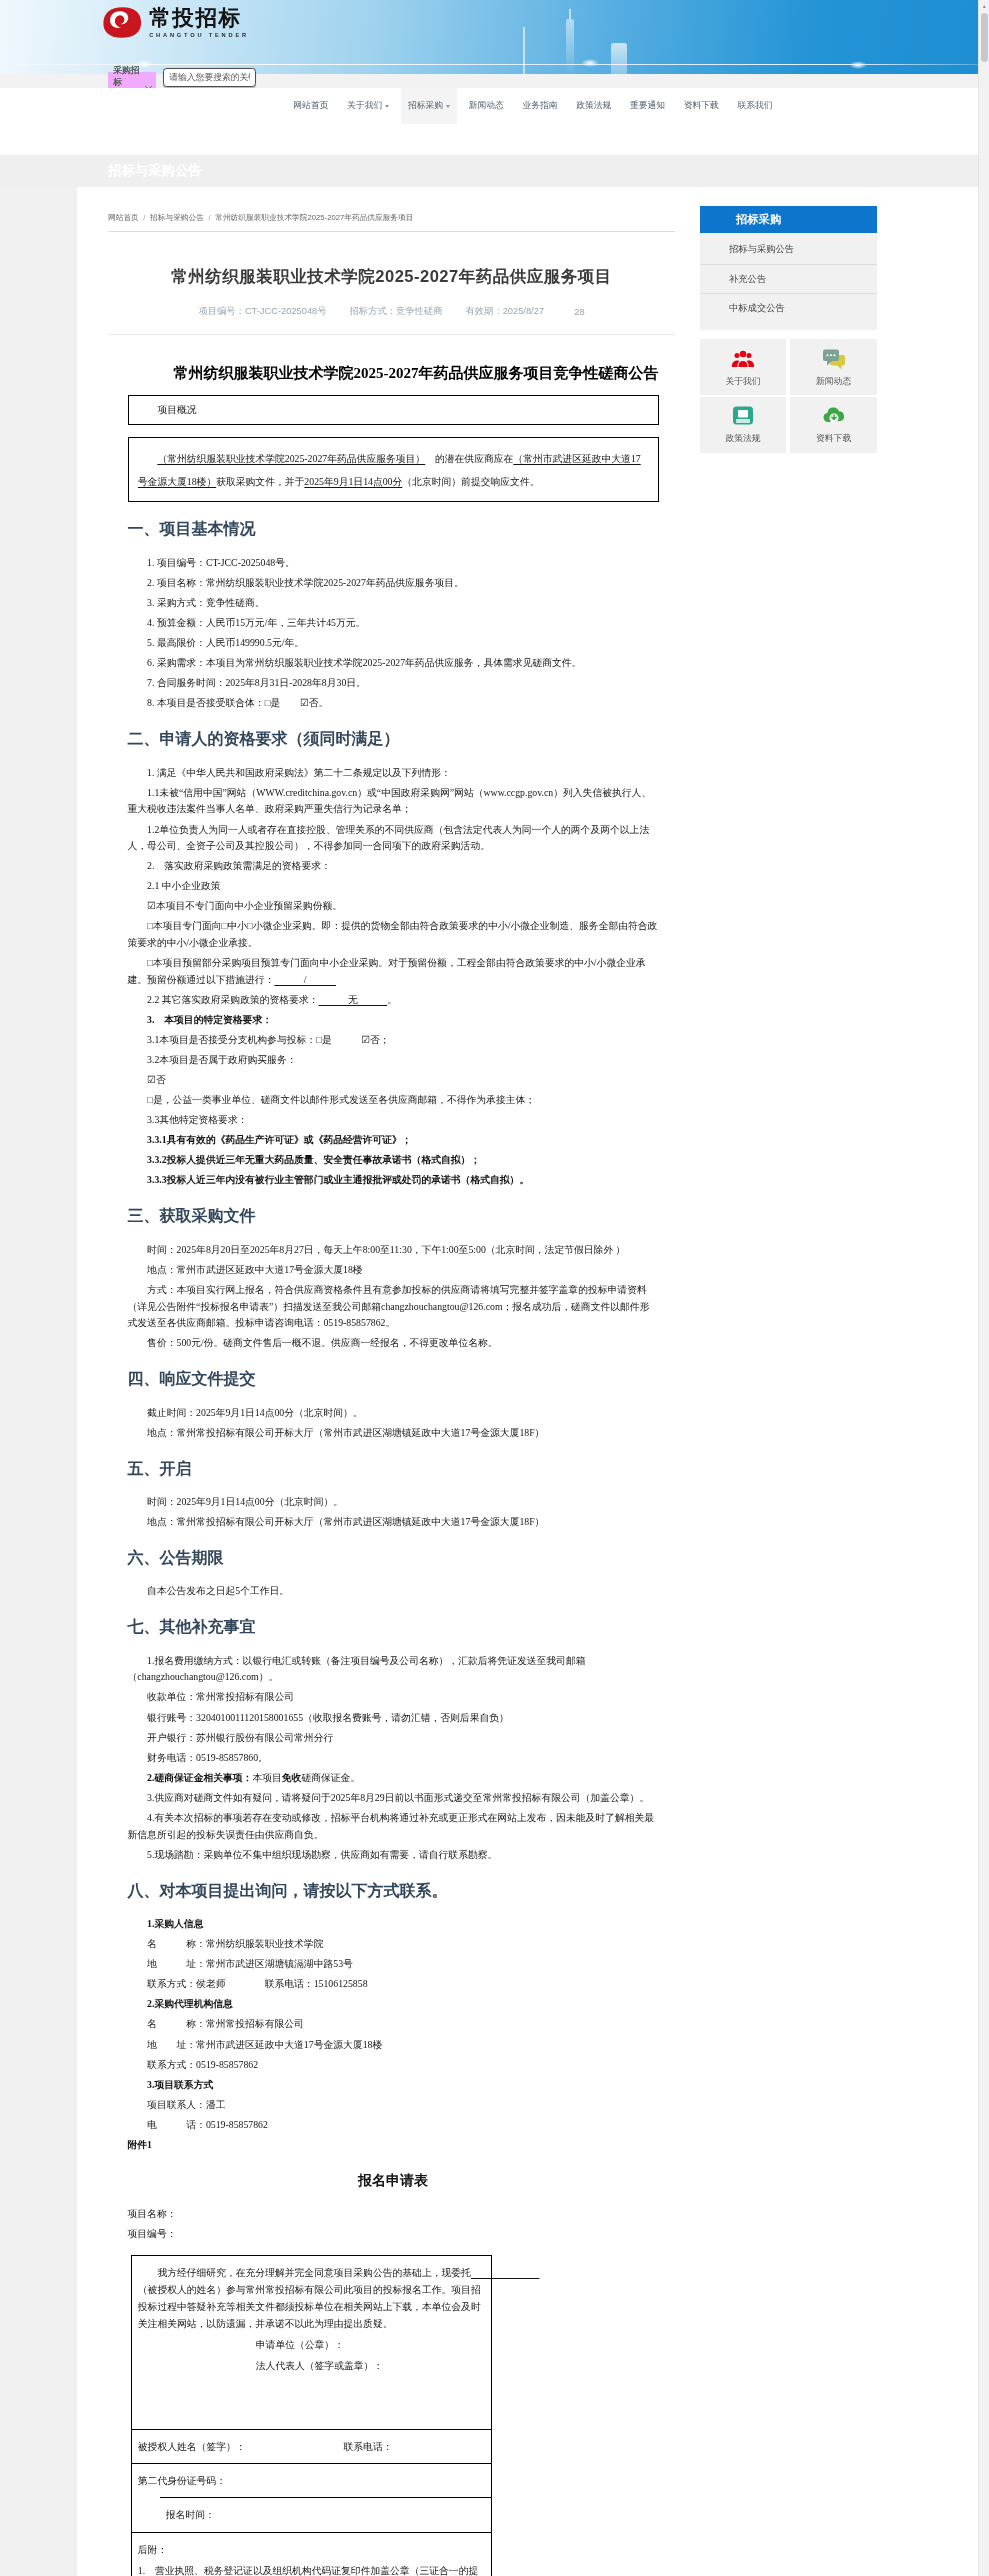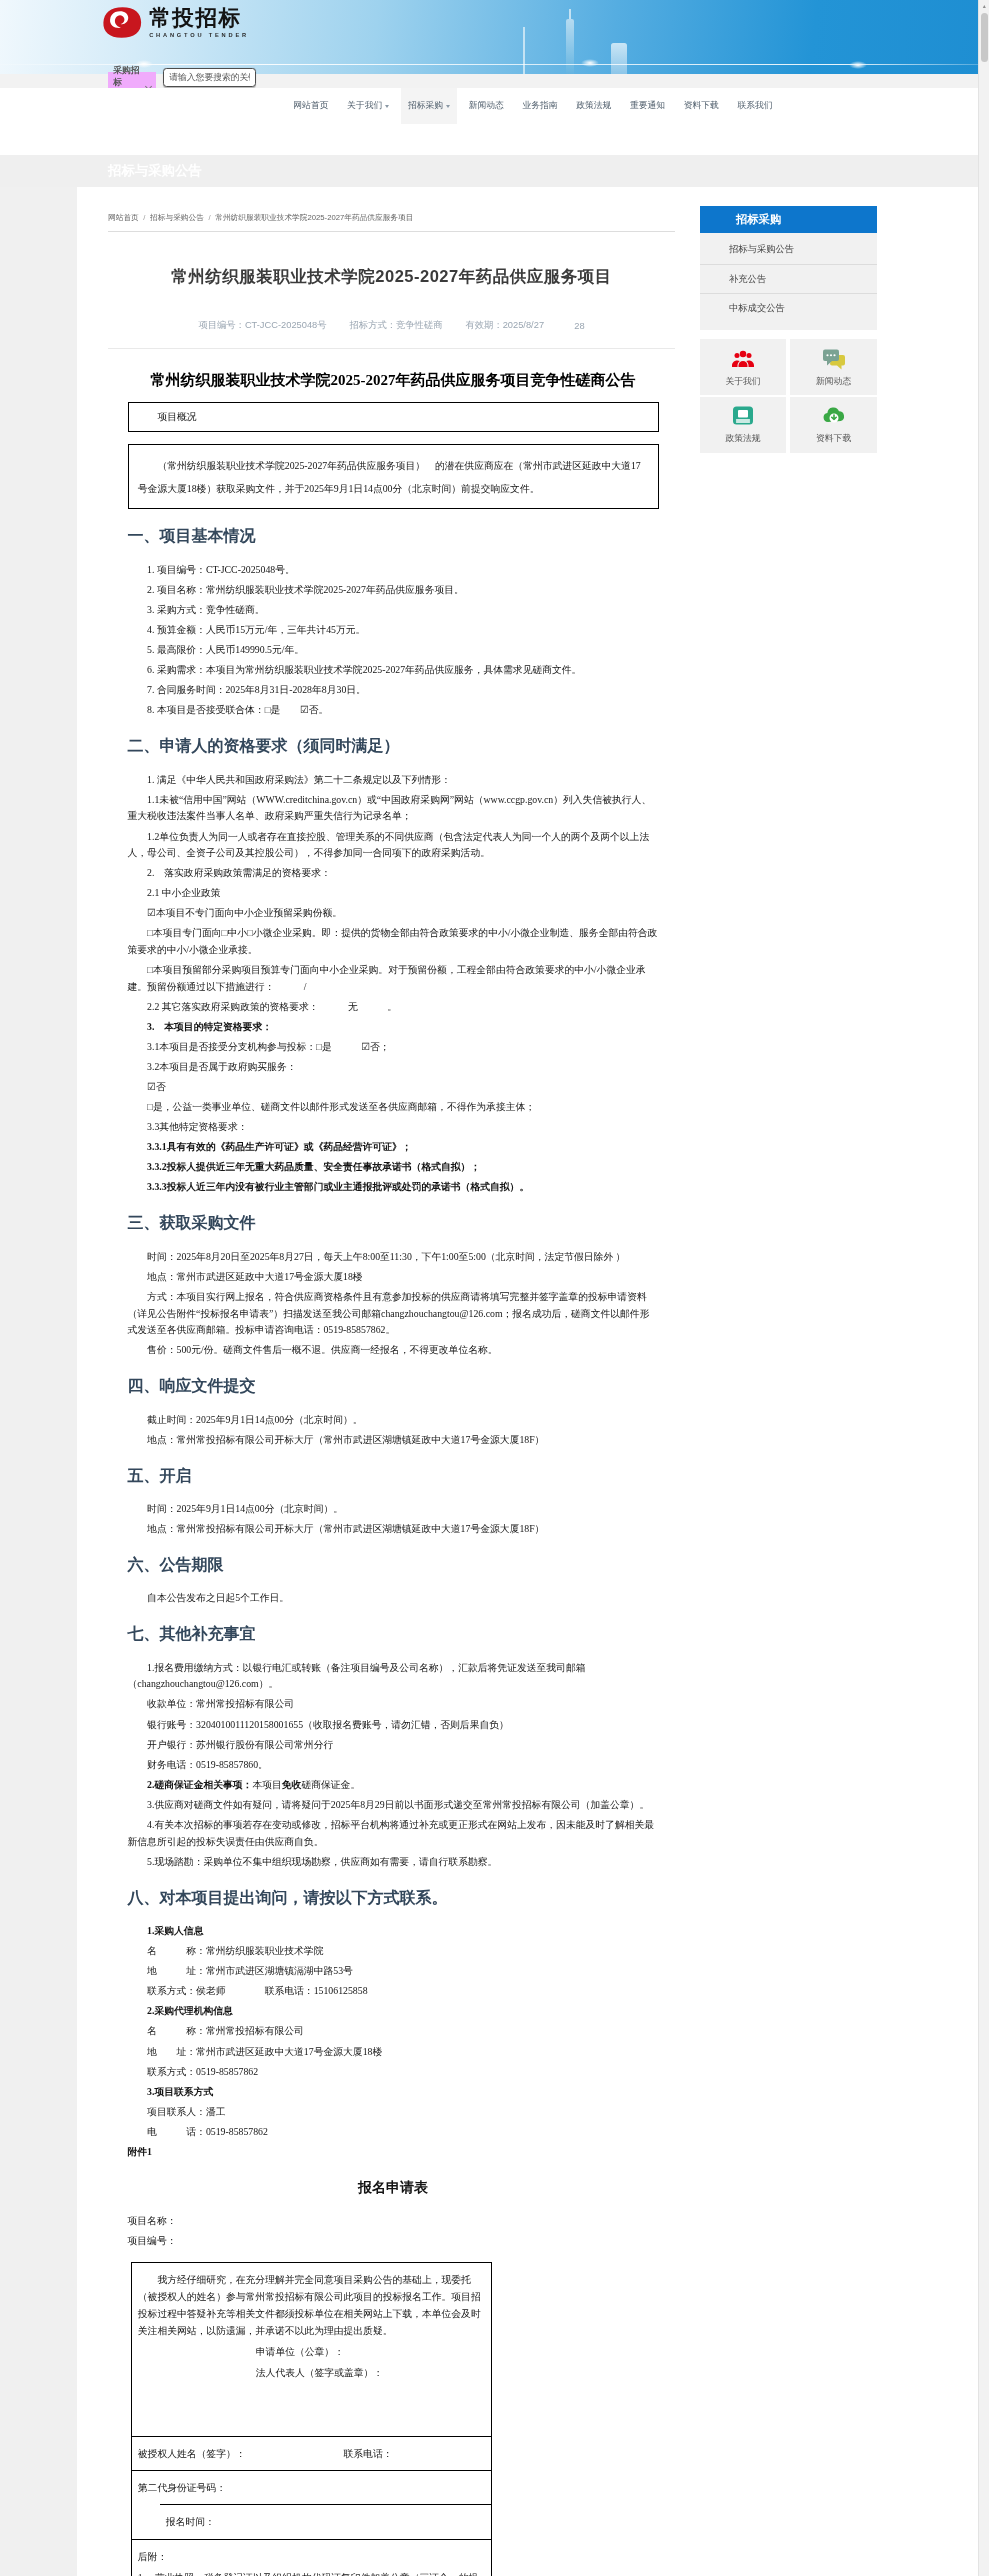--- a/index.html
+++ b/index.html
@@ -46,37 +46,37 @@
   .page-strip{position:absolute;top:155px;left:0;width:100%;height:32px;background:#efefef;}
   .page-strip-title{color:#ffffff;font-size:13.4px;font-weight:bold;line-height:32px;padding-left:108px;}
   
   .main-wrap{position:absolute;top:187px;left:77px;width:901px;height:2610px;background:#ffffff;overflow:hidden;}
   .article{position:absolute;left:15.5px;top:0;width:598px;}
   .breadcrumb{margin:26px 15.5px 0 15.5px;font-size:7.7px;color:#999;}
   .bc-link{color:#666;text-decoration:none;cursor:pointer;}
   .bc-sep{margin:0 4.6px;color:#999;}
   .bc-divider{margin:8.2px 15.5px 0 15.5px;border-bottom:0.5px solid #dddddd;}
   .art-title{margin-top:34px;text-align:center;font-size:16.5px;font-weight:bold;color:#3b3b3b;letter-spacing:0.5px;}
-  .art-meta{margin-top:31px;display:flex;justify-content:center;align-items:center;gap:23px;
+  .art-meta{margin-top:17px;display:flex;justify-content:center;align-items:center;gap:23px;
     font-size:9.3px;color:#9aa6b2;}
   .meta-views{margin-left:7.2px;}
   .meta-divider{margin:15.5px 15.5px 0 15.5px;border-bottom:0.5px solid #e9e9e9;}
   
   .doc{margin:0 32px 0 35px;font-family:"Liberation Serif",serif;font-size:9.8px;color:#141414;}
-  .doc-title{margin-top:22px;text-align:center;font-size:15px;font-weight:bold;color:#000;}
+  .doc-title{margin-top:29px;text-align:right;font-size:15px;font-weight:bold;color:#000;}
   .gbox{border:1px solid #000;margin-top:12.4px;padding:3.1px 9.3px;}
   .gbox p{margin:3.1px 0;line-height:15.5px;text-indent:2em;}
   .gbox.big{padding:5.2px 9.3px;}
   .gbox.big p{line-height:23px;}
   .doc-h{margin:17.5px 0 14.4px 0;font-size:16px;font-weight:bold;color:#33475b;
     font-family:"Liberation Sans",sans-serif;}
   .doc-p{margin:3.6px 0;line-height:16.5px;text-indent:2em;}
   .doc-p.noind{text-indent:0;}
   .bold{font-weight:bold;}
-  .u{text-decoration-thickness:1px;text-underline-offset:2.1px;margin-top:39px;}
+  .u{text-decoration:underline;text-decoration-thickness:1px;text-underline-offset:2.1px;margin-top:39px;}
   .attach-title{margin:18.5px 0 15.5px 0;text-align:center;font-size:14px;font-weight:bold;}
   .app-table{margin-top:12.4px;margin-left:3.1px;width:361px;border:1px solid #000;box-sizing:border-box;}
   .t-row{border-top:1px solid #000;padding:4.1px 6.2px;box-sizing:border-box;}
   .t-row:first-child{border-top:none;}
   .t-row p{margin:4.1px 0;line-height:17px;}
   .t-row p.tp{text-indent:2em;}
   .t-row p.tc{padding-left:118px;}
   
   .sidebar{position:absolute;left:623px;top:19px;width:177px;}
   .side-head{height:27px;background:#0d76cc;color:#fff;font-size:11.3px;font-weight:bold;

